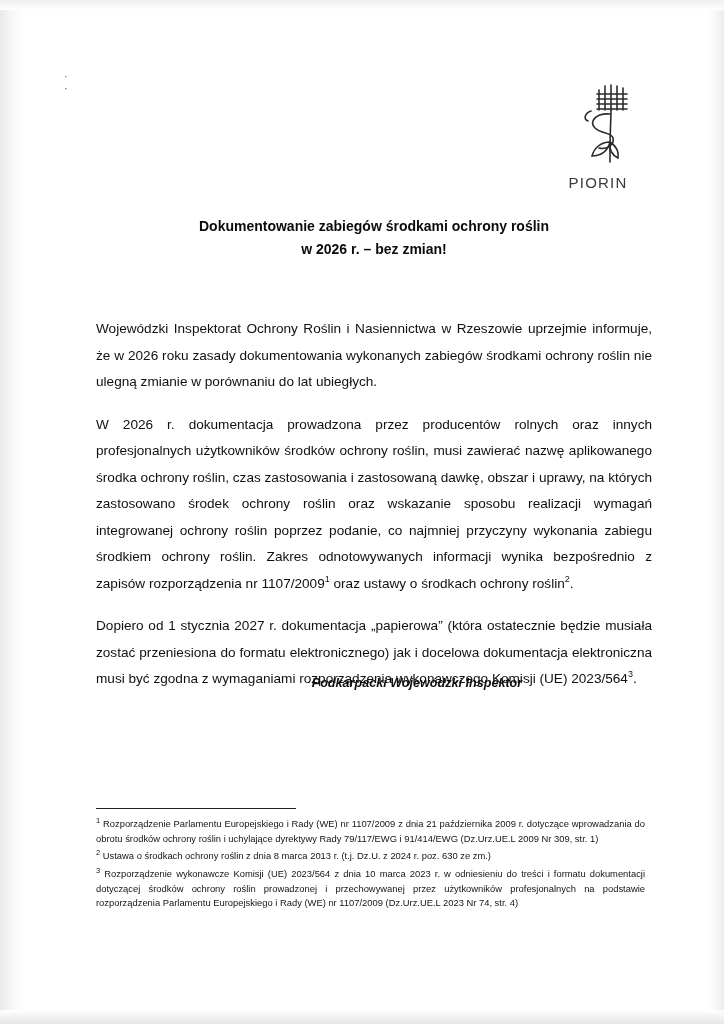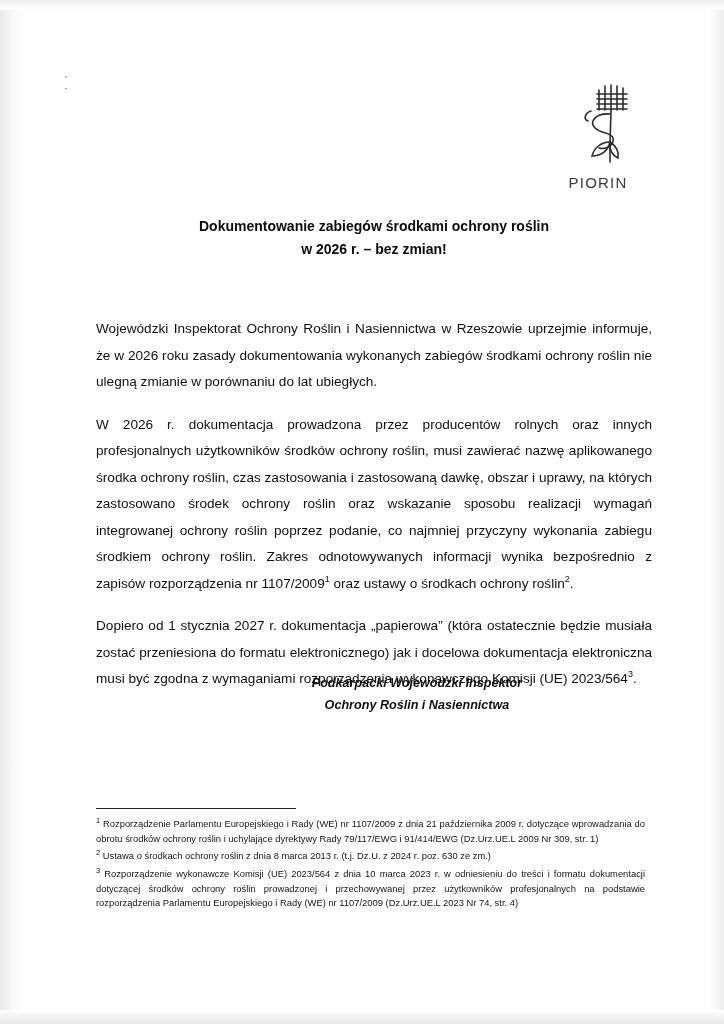--- a/index.html
+++ b/index.html
@@ -200,21 +200,20 @@
       <span>W 2026 r. dokumentacja prowadzona przez producentów rolnych oraz innych profesjonalnych użytkowników środków ochrony roślin, musi zawierać nazwę aplikowanego środka ochrony roślin, czas zastosowania i zastosowaną dawkę, obszar i uprawy, na których zastosowano środek ochrony roślin oraz wskazanie sposobu realizacji wymagań integrowanej ochrony roślin poprzez podanie, co najmniej przyczyny wykonania zabiegu środkiem ochrony roślin. Zakres odnotowywanych informacji wynika bezpośrednio z zapisów rozporządzenia nr 1107/2009</span><sup>1</sup><span> oraz ustawy o środkach ochrony roślin</span><sup>2</sup><span>.</span>
     </p>
     <p>
       <span>Dopiero od 1 stycznia 2027 r. dokumentacja „papierowa” (która ostatecznie będzie musiała zostać przeniesiona do formatu elektronicznego) jak i docelowa dokumentacja elektroniczna musi być zgodna z wymaganiami rozporządzenia wykonawczego Komisji (UE) 2023/564</span><sup>3</sup><span>.</span>
     </p>
   </div>
 
   <div class="signature">
     <div class="sig-inner">
       <div>Podkarpacki Wojewódzki Inspektor</div>
-      <div>Ochrony Roślin i Nasiennictwa</div>
     </div>
   </div>
 
   <div class="footnotes">
     <div class="footnote-rule"></div>
     <p>
       <sup>1</sup>
       <span>Rozporządzenie Parlamentu Europejskiego i Rady (WE) nr 1107/2009 z dnia 21 października 2009 r. dotyczące wprowadzania do obrotu środków ochrony roślin i uchylające dyrektywy Rady 79/117/EWG i 91/414/EWG (Dz.Urz.UE.L 2009 Nr 309, str. 1)</span>
     </p>
     <p>

